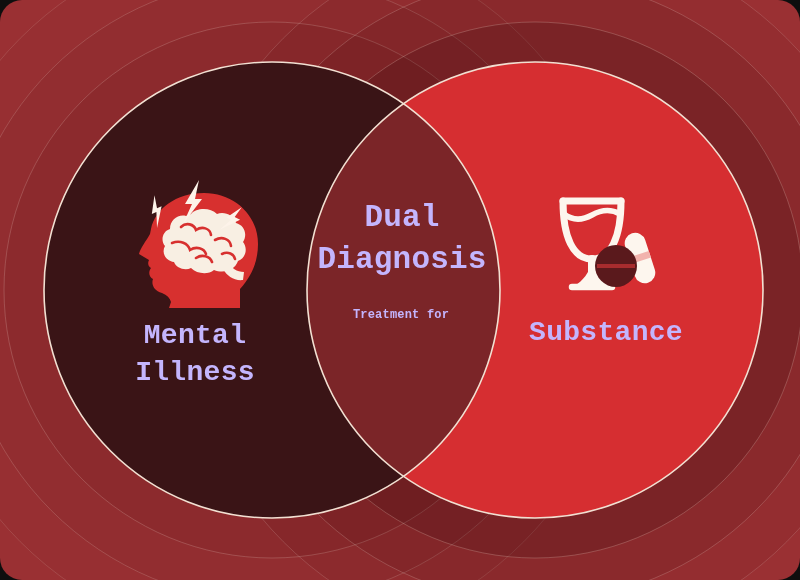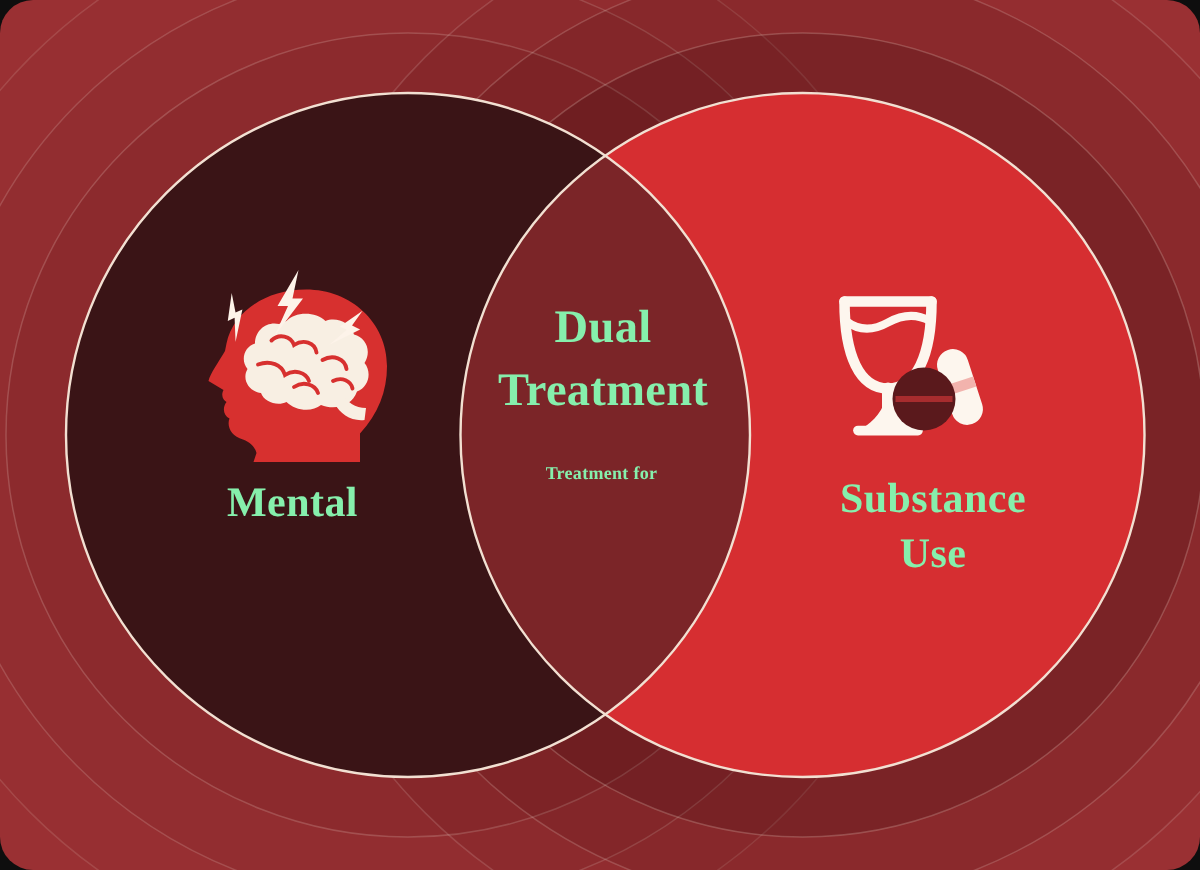--- a/index.html
+++ b/index.html
@@ -9,27 +9,28 @@
     width:800px;height:580px;
     border-radius:22px;overflow:hidden;
     background:#9a3033;
     font-family:"Liberation Serif","DejaVu Serif",serif;
   }
   .card svg{position:absolute;left:0;top:0;display:block;}
   .txt{
     position:absolute;
     transform:translateX(-50%);
     text-align:center;
-    color:#86efac;
+    color:#c4b5fd;
     font-weight:700;
     white-space:nowrap;
+    font-family:Liberation Mono, monospace;
   }
   .circle-label{font-size:28px;line-height:37px;letter-spacing:.3px;}
   .label-left{left:195px;top:317px;}
-  .label-right{left:606px;top:314px;margin-left:16px;}
+  .label-right{left:606px;top:314px;}
   .dual-title{left:402px;top:197px;font-size:31px;line-height:42px;letter-spacing:.2px;}
   .dual-sub{left:401px;top:303px;font-size:12px;line-height:24px;letter-spacing:.2px;}
 </style>
 </head>
 <body>
 
 <div class="stage">
   <div class="card">
 
     <svg width="800" height="580" viewBox="0 0 800 580" aria-hidden="true">
@@ -112,30 +113,30 @@
         </g>
         <g>
           <circle cx="616" cy="266" r="21" fill="#5a191c"></circle>
           <path d="M597 266 L635 266" stroke="#a72c2e" stroke-width="4"></path>
         </g>
       </g>
     </svg>
 
     <div class="txt circle-label label-left">
       <div>Mental</div>
+      <div>Illness</div>
     </div>
 
     <div class="txt circle-label label-right">
       <div>Substance</div>
-      <div>Use</div>
     </div>
 
     <div class="txt dual-title">
       <div>Dual</div>
-      <div>Treatment</div>
+      <div>Diagnosis</div>
     </div>
 
     <div class="txt dual-sub">
       <div>Treatment for</div>
     </div>
 
   </div>
 </div>
 
 </body></html>

